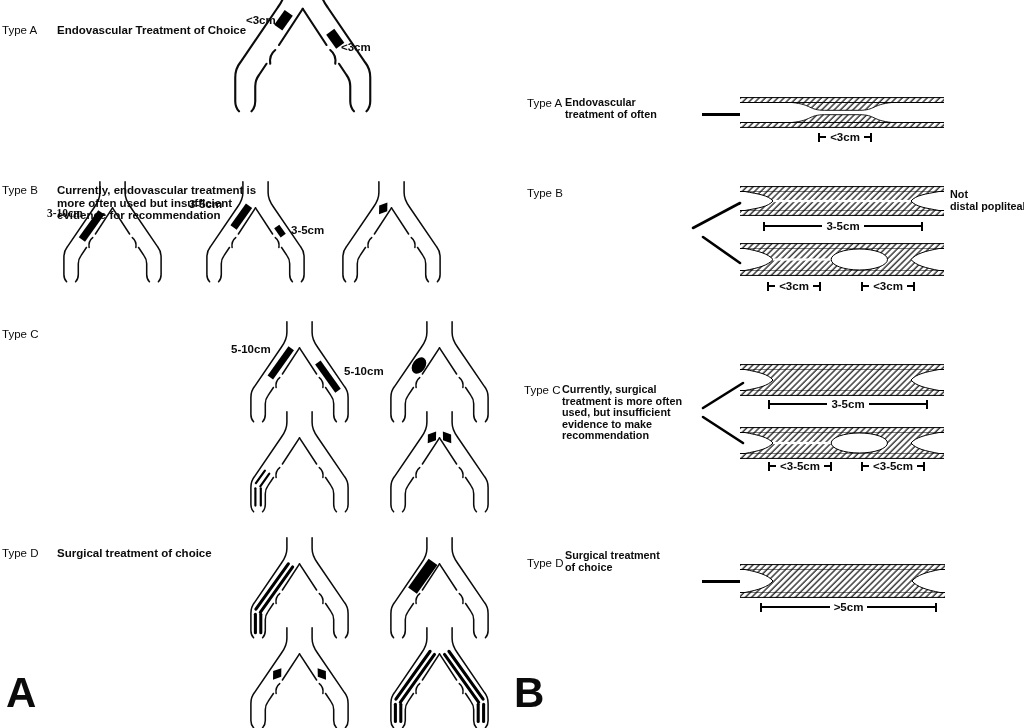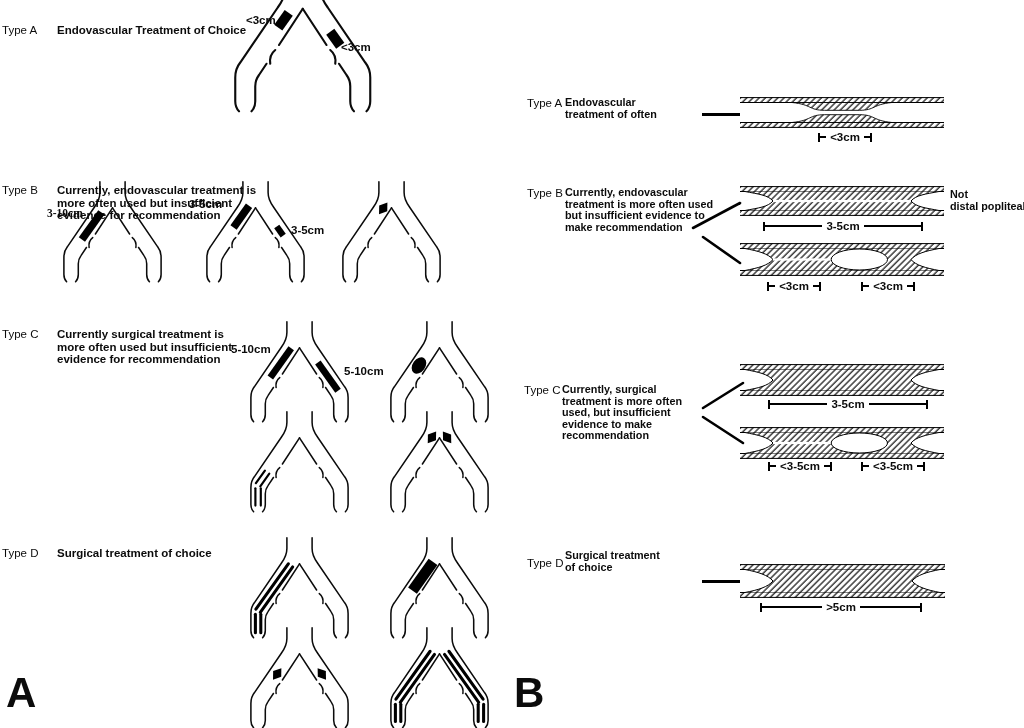--- a/index.html
+++ b/index.html
@@ -30,36 +30,29 @@
 
   <div class="abs type-label" style="left:2px;top:24px">Type A</div>
   <div class="abs descA" style="left:57px;top:24px">Endovascular Treatment of Choice</div>
 
   <div class="abs type-label" style="left:2px;top:184px">Type B</div>
   <div class="abs descA" style="left:57px;top:184px">Currently, endovascular treatment is
 more often used but insufficient
 evidence for recommendation</div>
 
   <div class="abs type-label" style="left:2px;top:328px">Type C</div>
-  <div class="abs descA" style="left:57px;top:328px">Currently surgical treatment is
-more often used but insufficient
-evidence for recommendation</div>
 
   <div class="abs type-label" style="left:2px;top:547px">Type D</div>
   <div class="abs descA" style="left:57px;top:547px">Surgical treatment of choice</div>
 
   <div class="abs type-label" style="left:527px;top:97px">Type A</div>
   <div class="abs descB" style="left:565px;top:97px">Endovascular
 treatment of often</div>
 
   <div class="abs type-label" style="left:527px;top:187px">Type B</div>
-  <div class="abs descB" style="left:565px;top:187px">Currently, endovascular
-treatment is more often used
-but insufficient evidence to
-make recommendation</div>
 
   <div class="abs type-label" style="left:524px;top:384px">Type C</div>
   <div class="abs descB" style="left:562px;top:384px">Currently, surgical
 treatment is more often
 used, but insufficient
 evidence to make
 recommendation</div>
 
   <div class="abs type-label" style="left:527px;top:557px">Type D</div>
   <div class="abs descB" style="left:565px;top:550px">Surgical treatment
@@ -438,21 +431,21 @@
       <div class="mline"></div>
       <div class="tick"></div>
     </div>
     <div class="meas short" style="left: 861px; top: 460px; width: 64px;">
       <div class="tick"></div>
       <div class="mline"></div>
       <div class="mlabel">&lt;3-5cm</div>
       <div class="mline"></div>
       <div class="tick"></div>
     </div>
-    <div class="meas long" style="left: 760px; top: 601px; width: 162px;">
+    <div class="meas long" style="left: 760px; top: 601px; width: 177px;">
       <div class="tick"></div>
       <div class="mline"></div>
       <div class="mlabel">&gt;5cm</div>
       <div class="mline"></div>
       <div class="tick"></div>
     </div>
     <div class="leader-h" style="left: 702px; top: 113px; width: 38px;"></div>
     <div class="abs" style="left: 691px; top: 200px;">
       <svg width="52" height="68">
         <line x1="2" y1="28" x2="49" y2="3" stroke="#000" stroke-width="2.6" stroke-linecap="round"></line>

